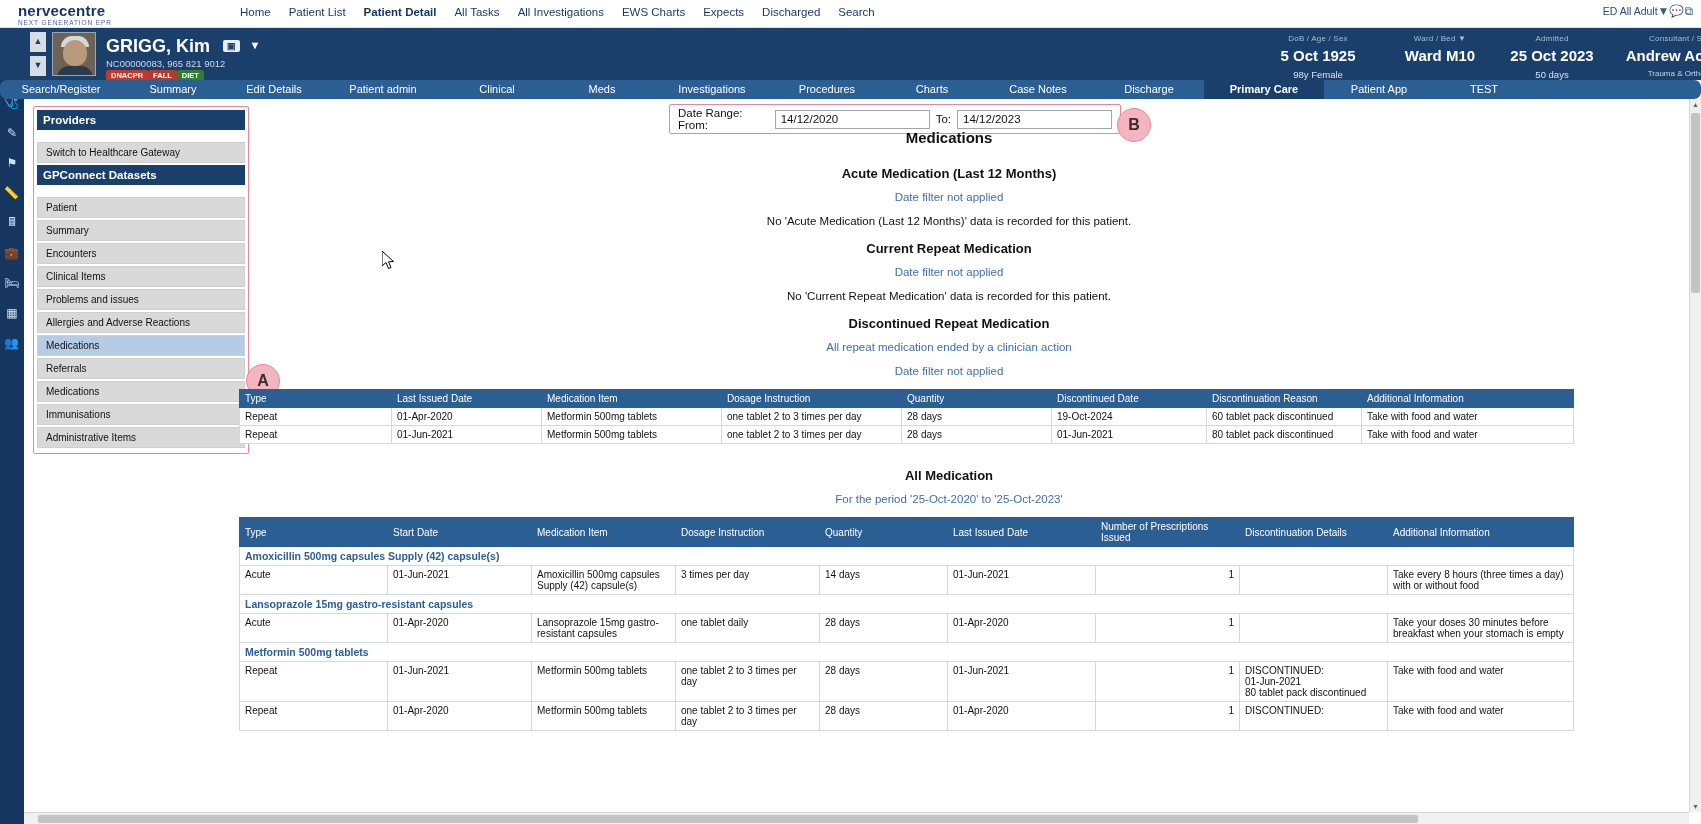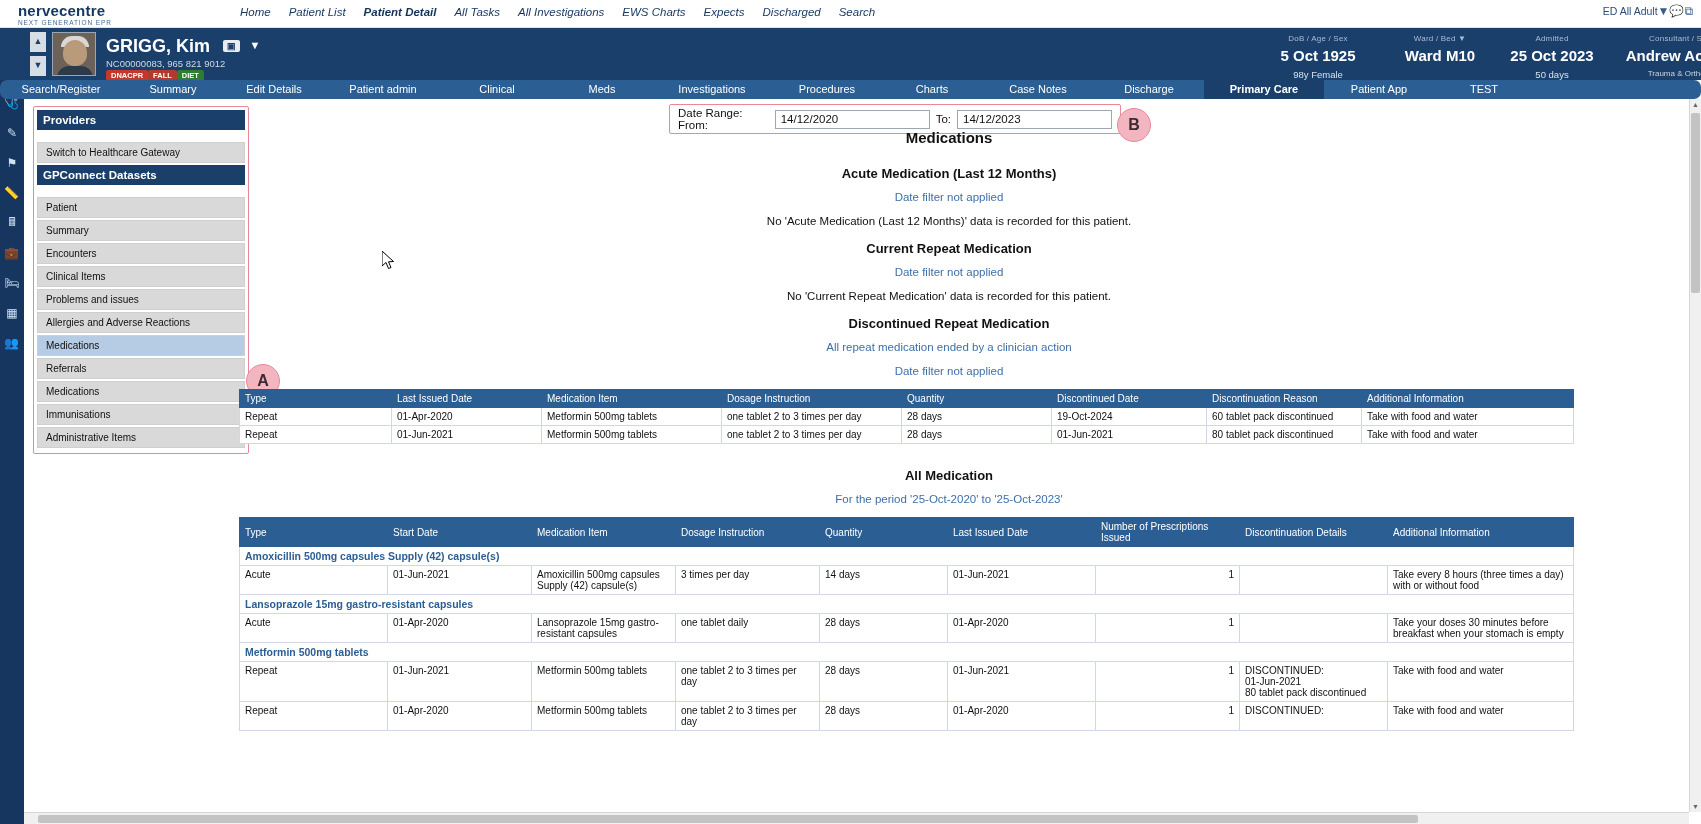--- a/index.html
+++ b/index.html
@@ -28,21 +28,21 @@
   .logo .logo-main {
     font-size: 15px; font-weight: bold; letter-spacing: .2px; color: #16365f;
     display: block; line-height: 15px;
   }
   .logo .logo-sub {
     font-size: 6.5px; letter-spacing: .9px; color: #4a6a96; display: block;
     line-height: 9px;
   }
   .topnav {
     position: absolute; left: 240px; top: 6px;
-    display: flex; gap: 18px; align-items: center; font-style: italic;
+    display: flex; gap: 18px; align-items: center;
   }
   .topnav a {
     font-size: 11.5px; color: #16365f; text-decoration: none; white-space: nowrap;
   }
   .topnav a.active { font-weight: bold; color: #123257; }
   .topright {
     position: absolute; right: 8px; top: 4px;
     display: flex; align-items: center; 
     font-size: 10.5px; color: #2b4b78;
   }

